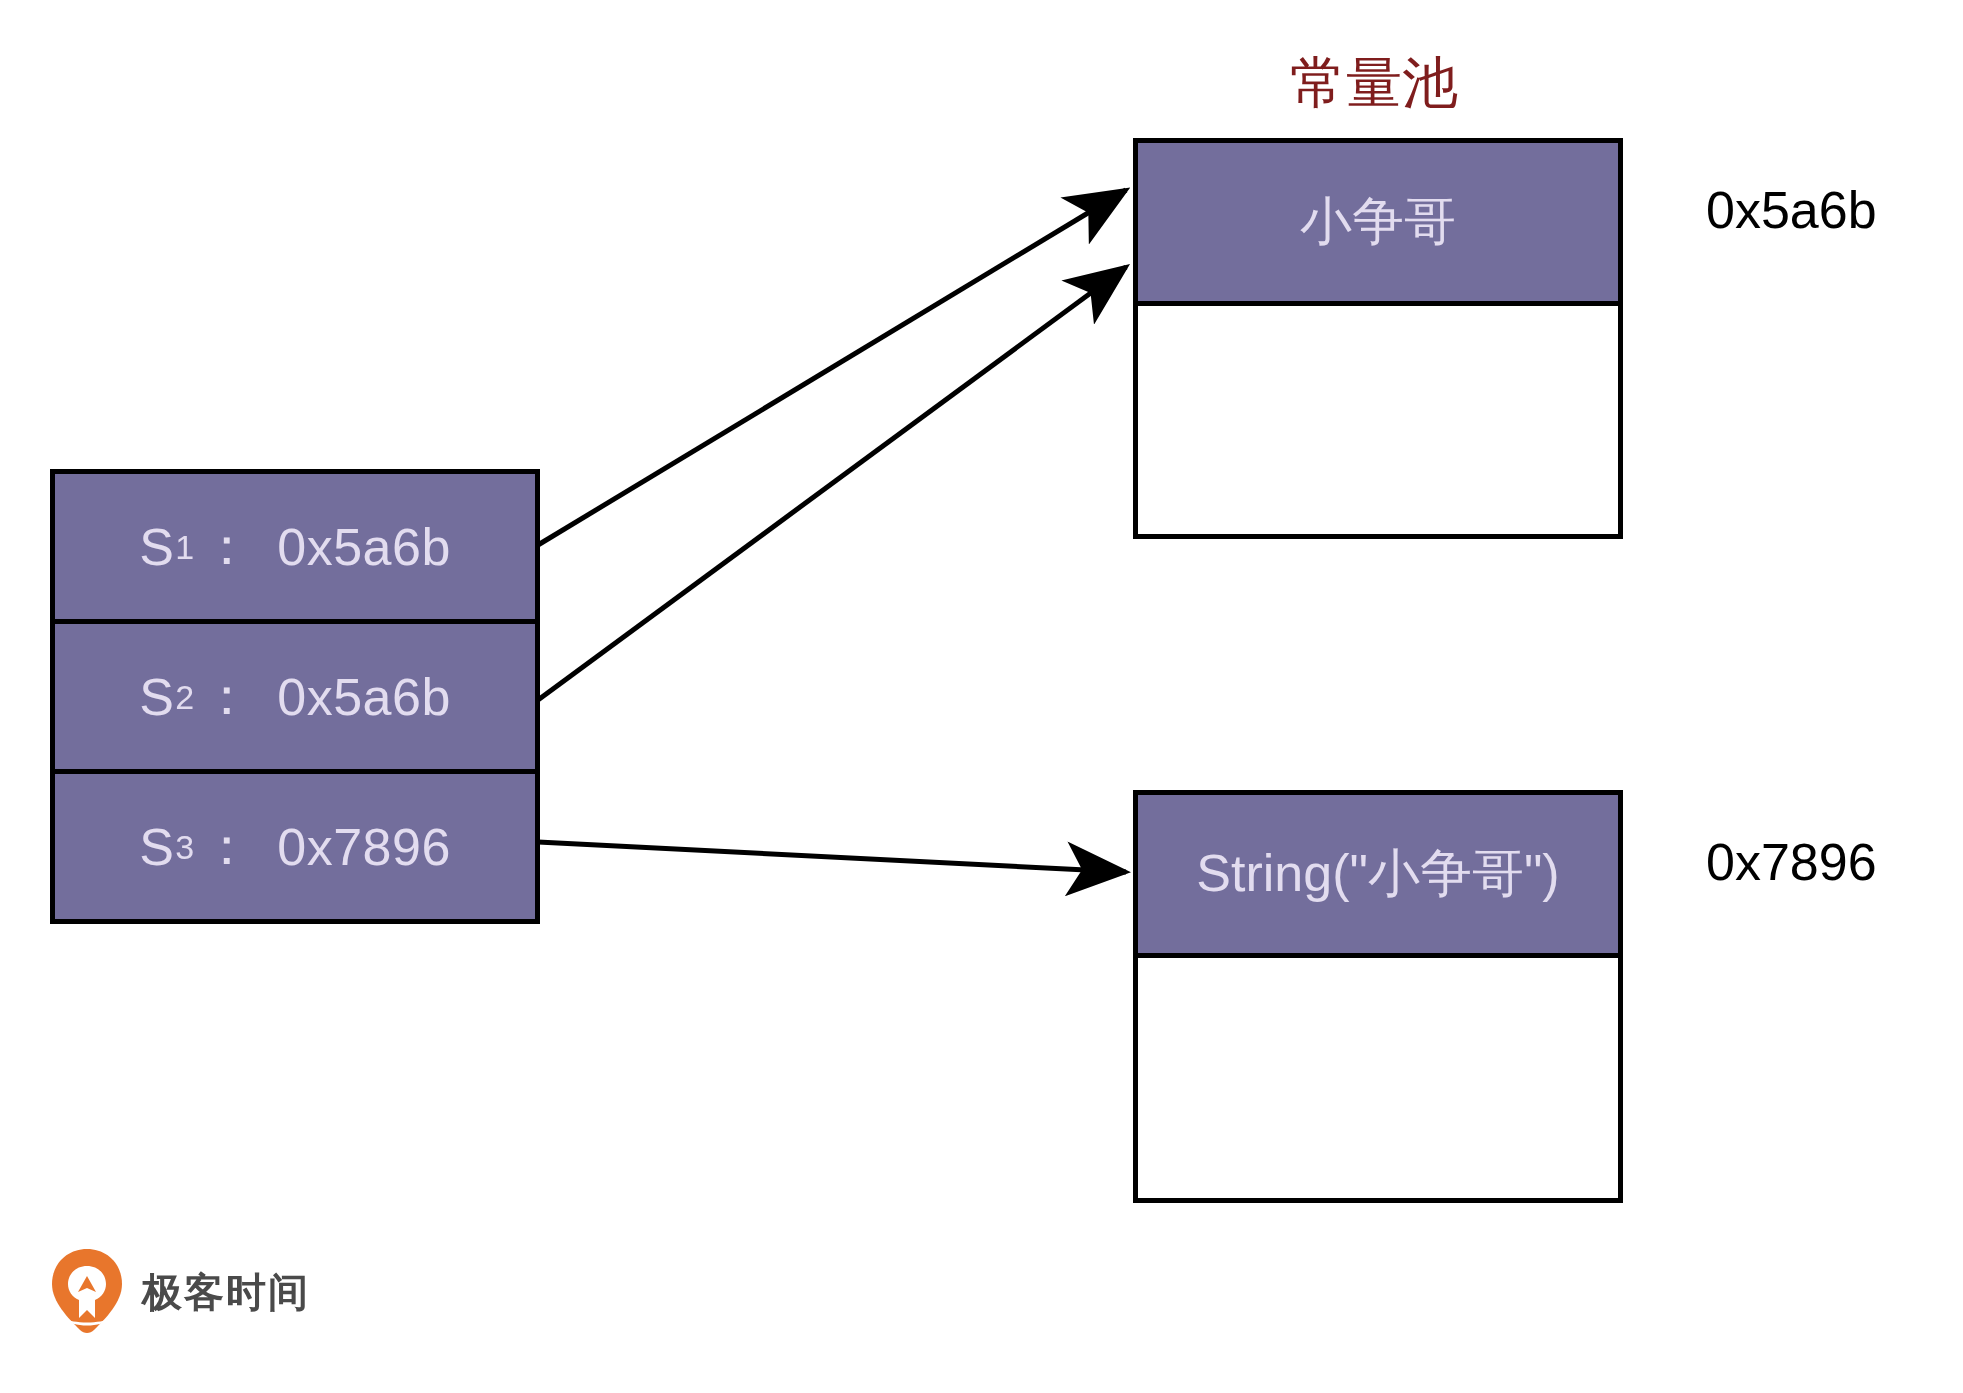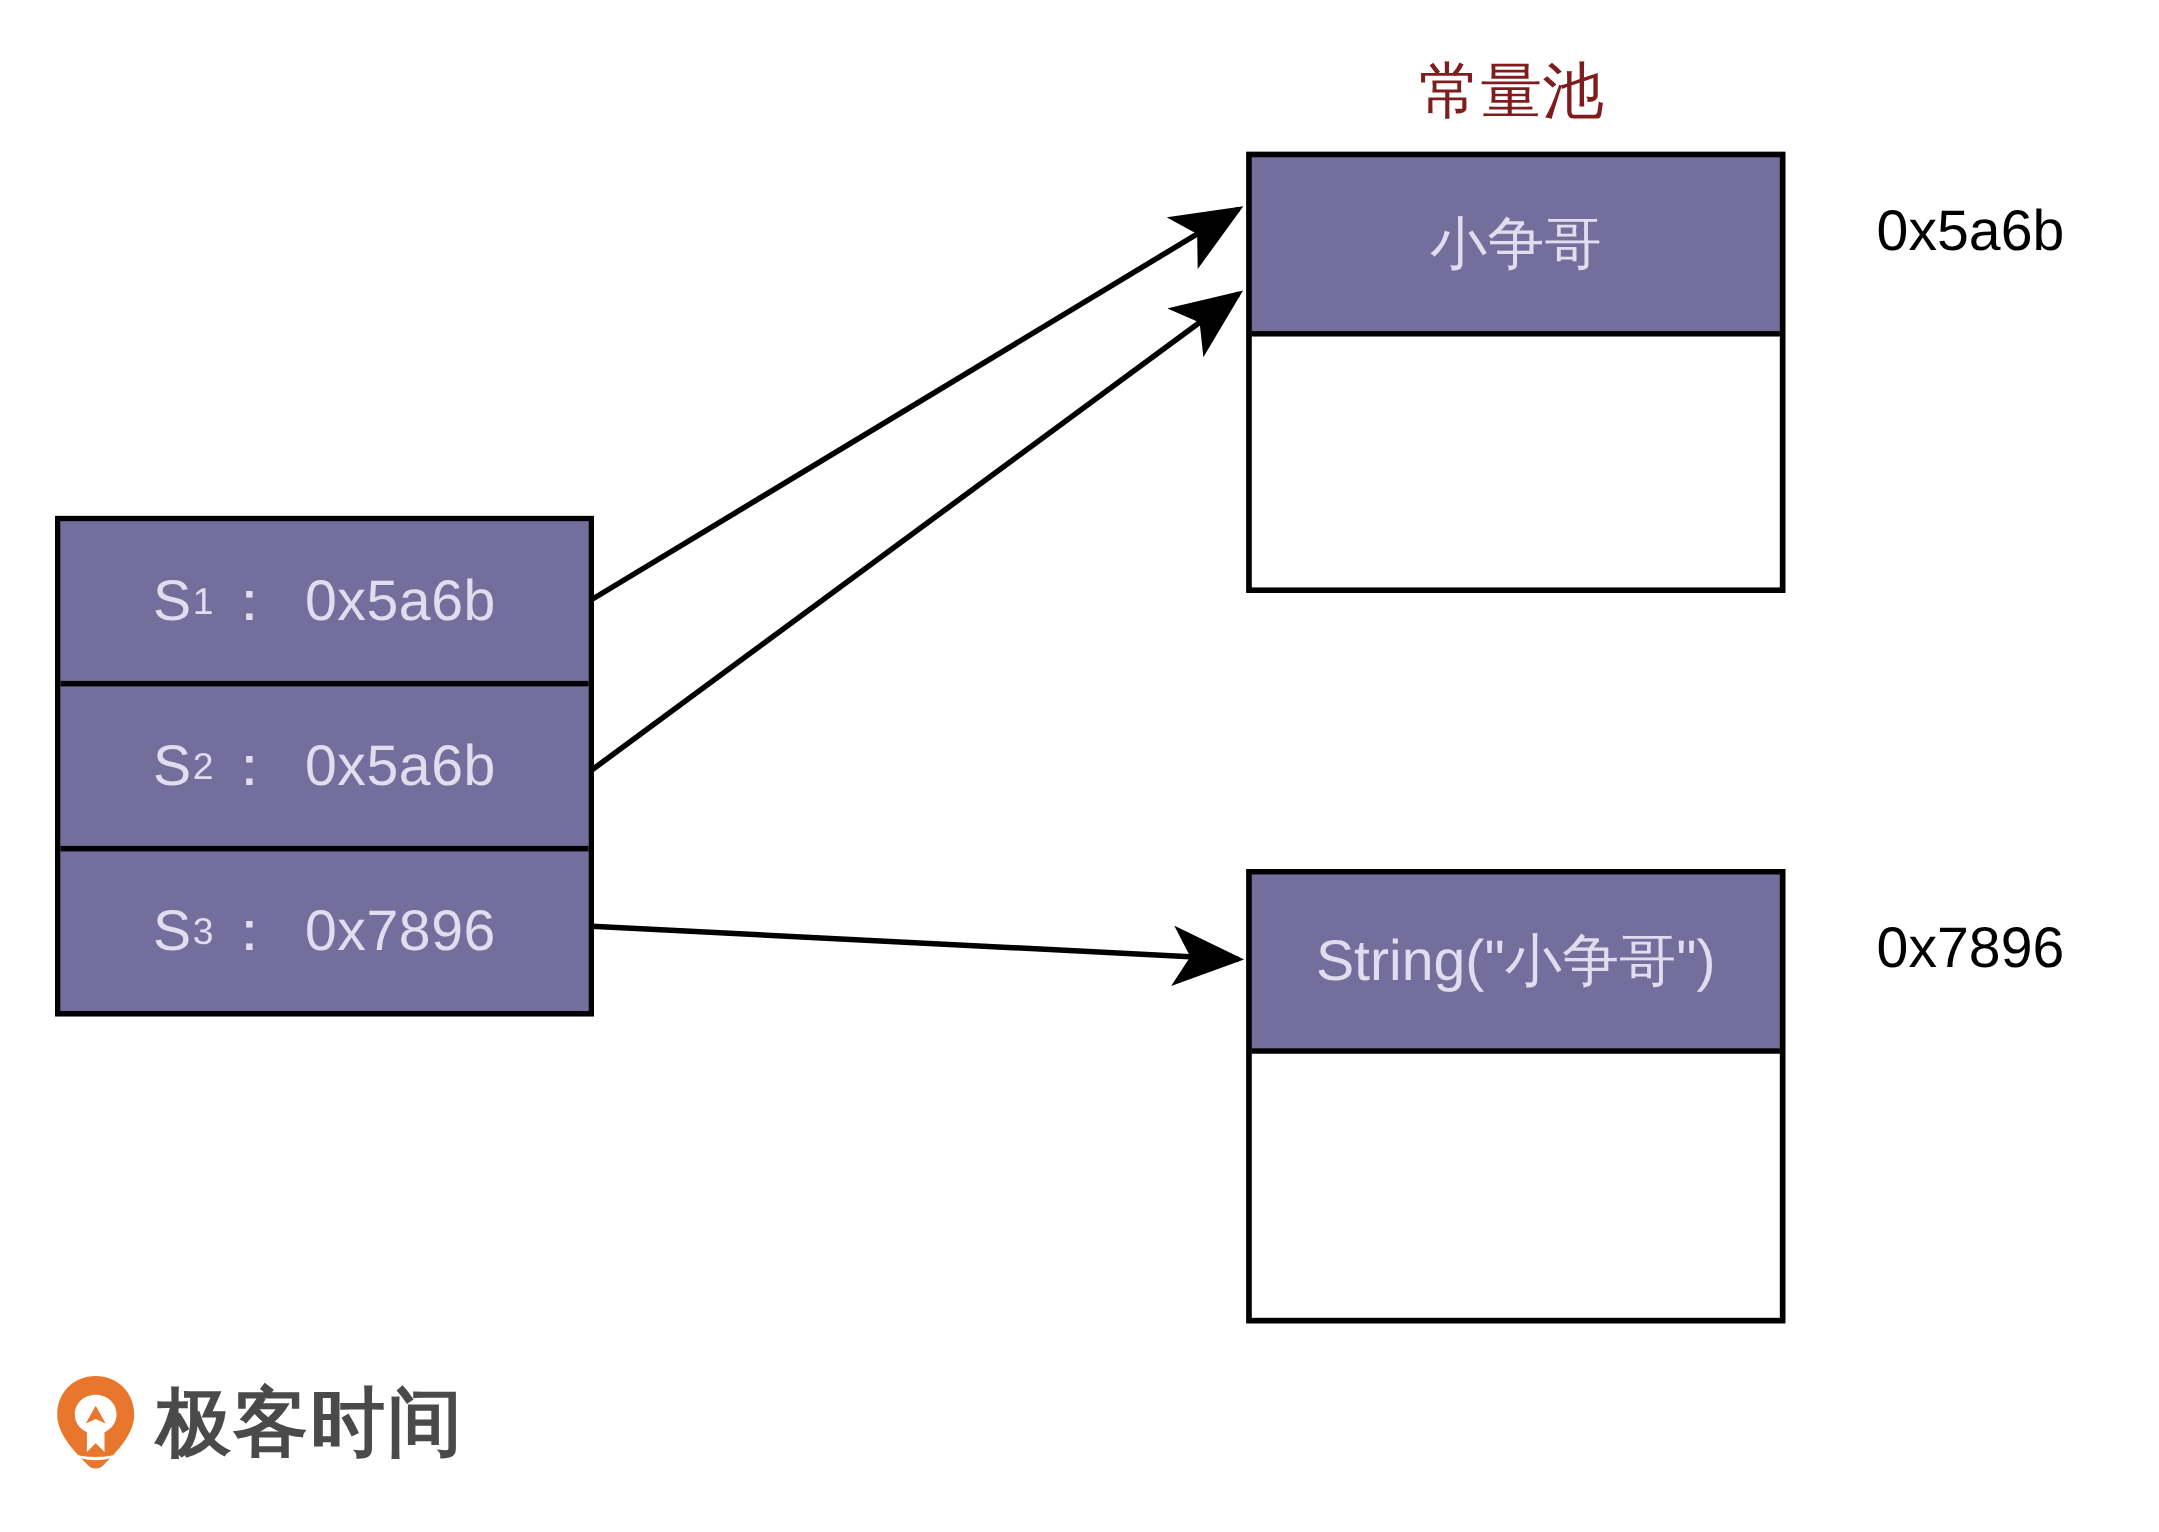--- a/index.html
+++ b/index.html
@@ -73,21 +73,21 @@
     font-size: 56px;
     color: #7f1d1d;
     white-space: nowrap;
   }
   .pool-box {
     position: absolute;
     left: 1133px;
     width: 480px;
     border: 5px solid #000000;
     box-sizing: content-box;
-    background: #0f172a;
+    background: #701a75;
   }
   #pool-box-1 { top: 138px; }
   #pool-box-2 { top: 790px; }
   .pool-header {
     height: 158px;
     background: #736e9c;
     border-bottom: 5px solid #000000;
     display: flex;
     align-items: center;
     justify-content: center;
@@ -120,21 +120,21 @@
     align-items: center;
     gap: 18px;
   }
   .logo-mark {
     position: relative;
     width: 74px;
     height: 88px;
     flex: none;
   }
   .logo-text {
-    font-size: 68px;
+    font-size: 40px;
     font-weight: bold;
     color: #4a4a4a;
     letter-spacing: 2px;
     white-space: nowrap;
   }
 </style>
 </head>
 <body>
 
 <div id="canvas">

